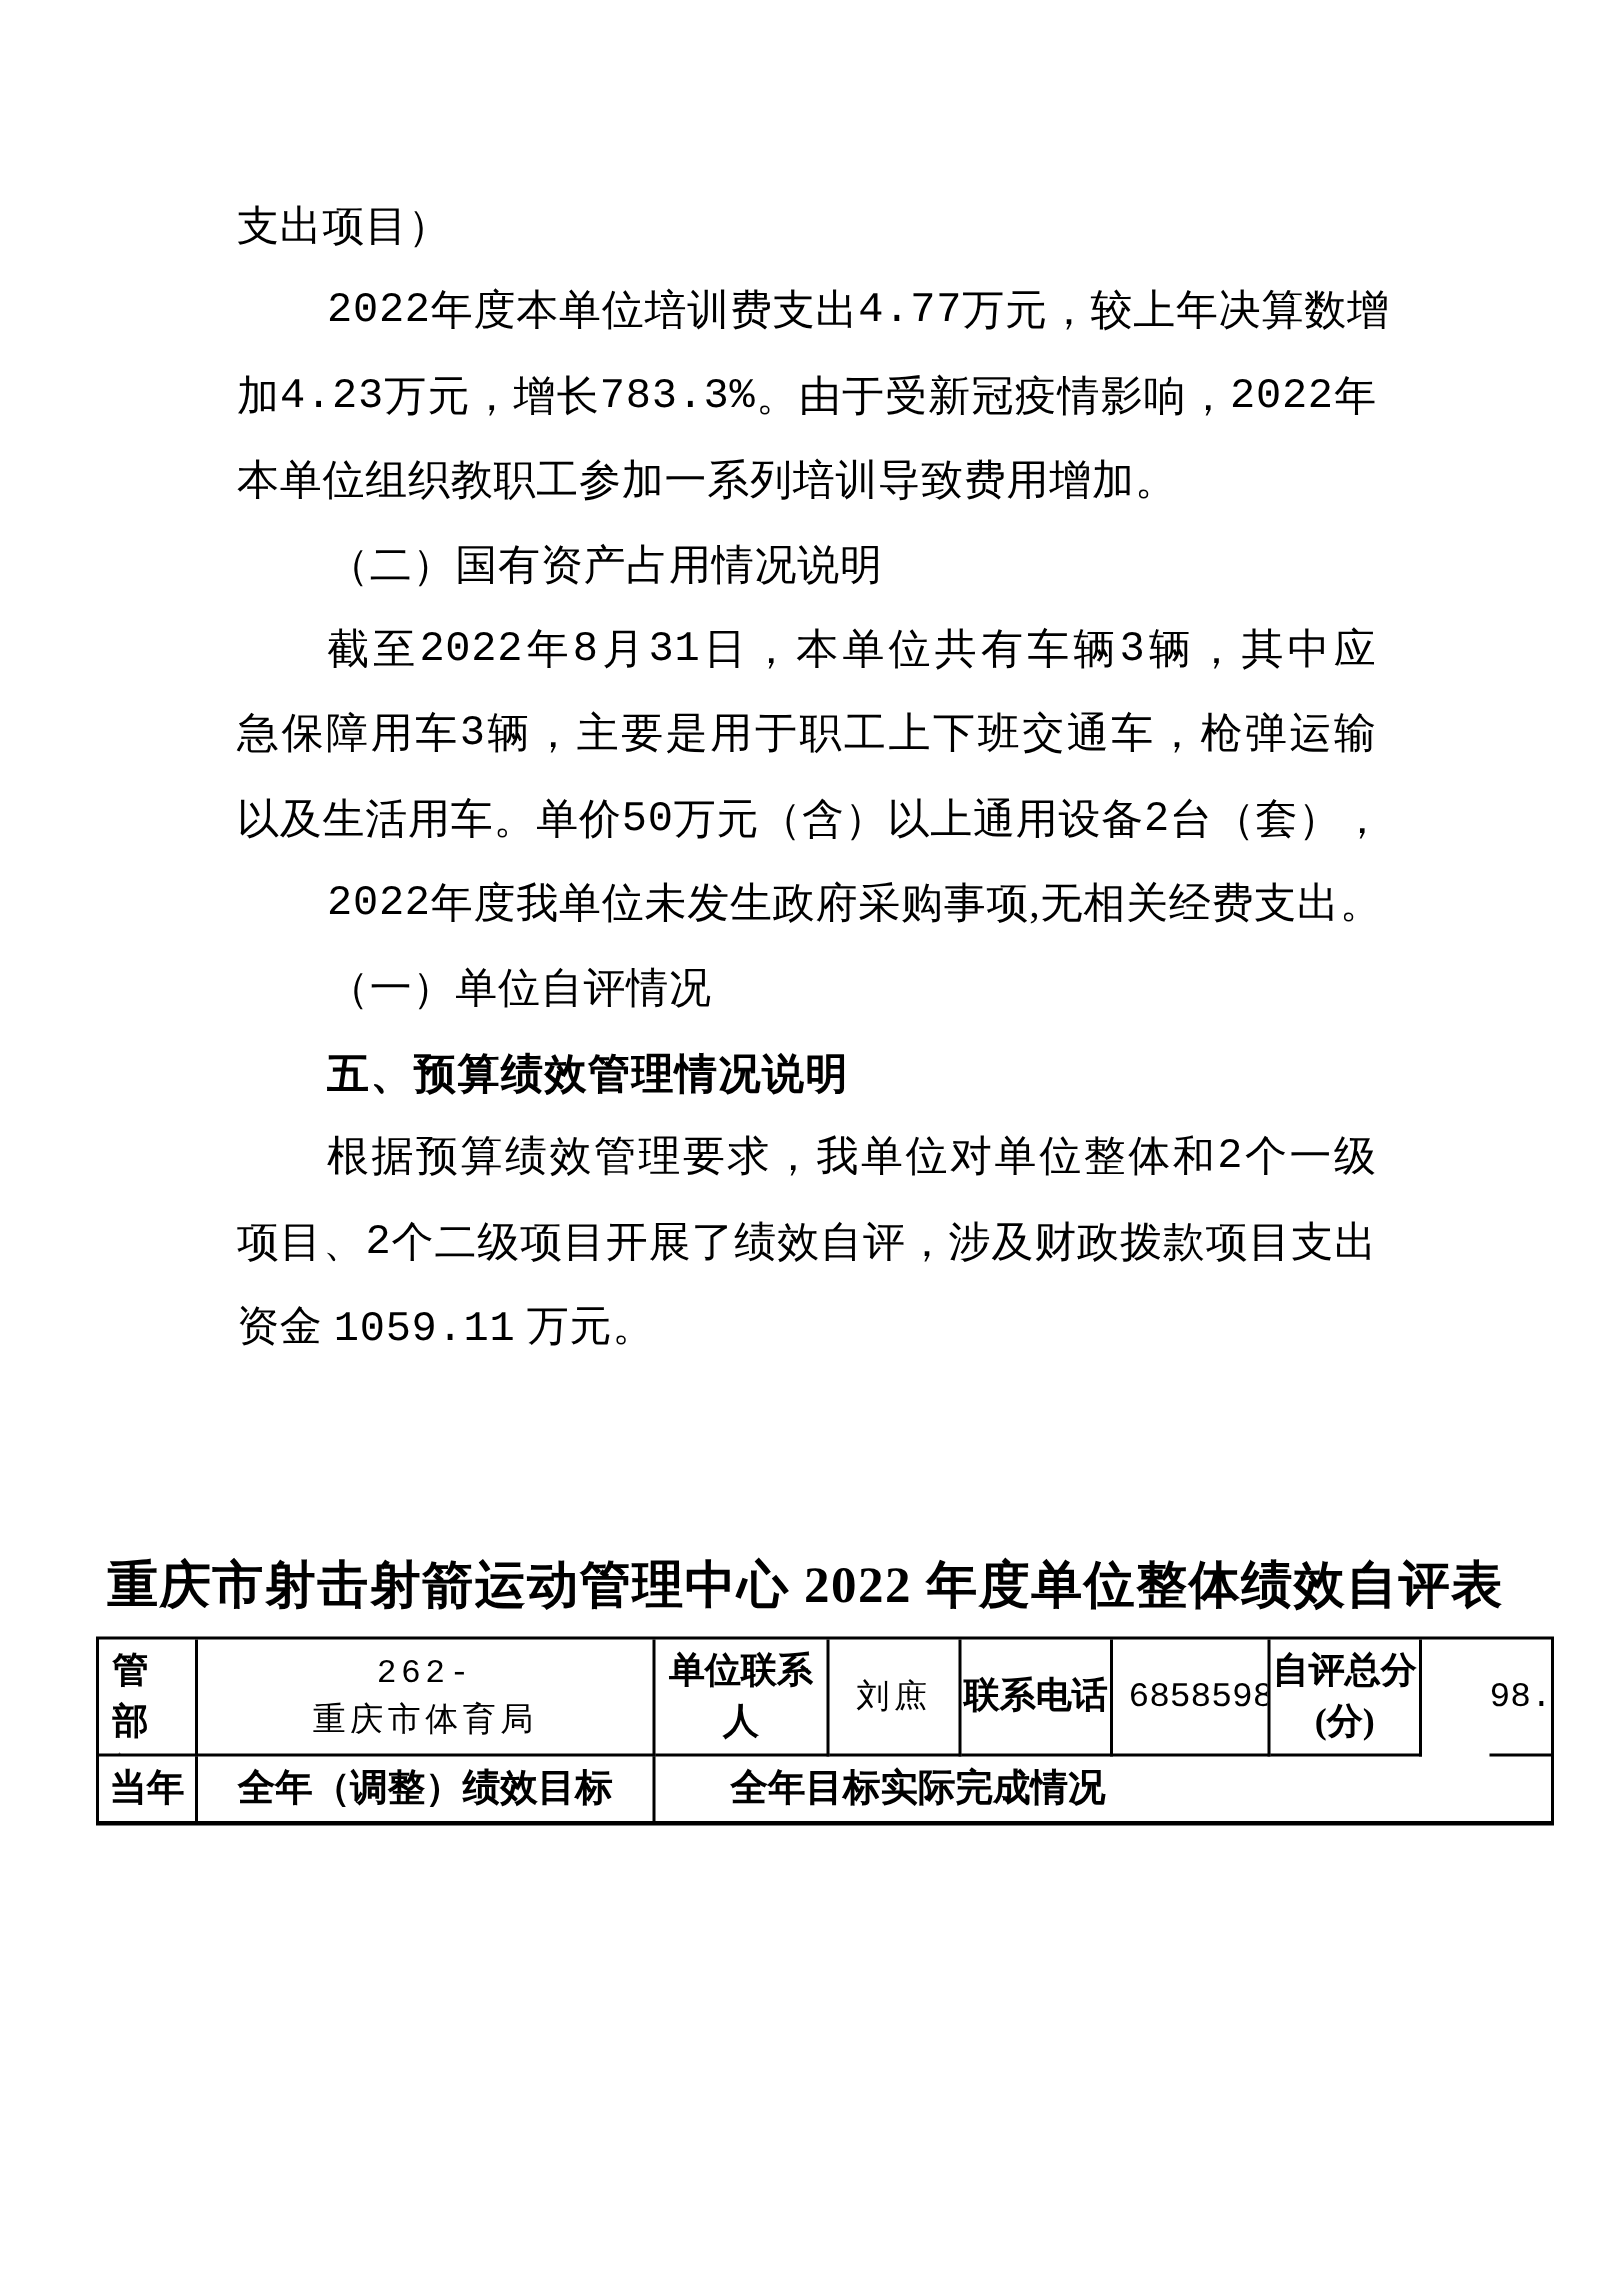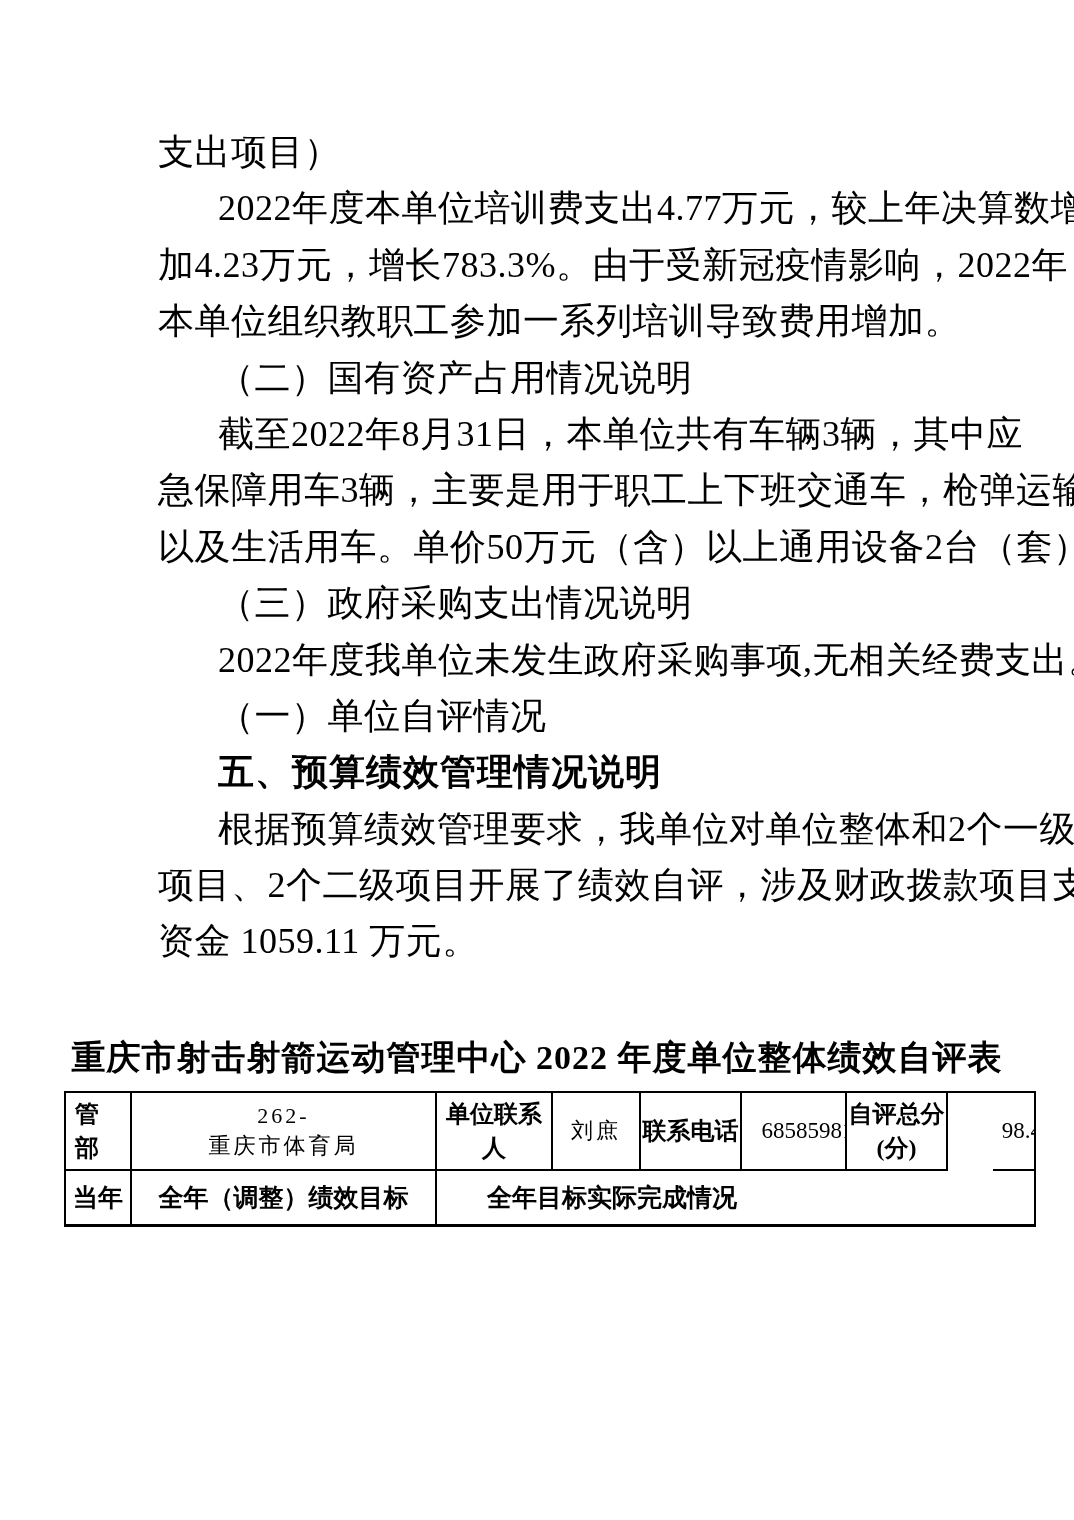--- a/index.html
+++ b/index.html
@@ -12,38 +12,38 @@
     overflow: hidden;
   }
   .body-text {
     position: absolute;
     left: 158px; top: 124px;
     width: 760px;
   }
   .line {
     height: 56.4px;
     line-height: 56.4px;
-    font-size: 36px;
+    font-size: 28px;
     letter-spacing: 0.5px;
     white-space: nowrap;
     overflow: visible;
   }
   .line.indent { padding-left: 60px; }
   .line.stretch {
     display: flex;
     justify-content: space-between;
     white-space: normal;
   }
   .line.stretch span { display: inline-block; }
   .line.bold {
     font-weight: bold;
     font-family: "Liberation Sans", "DejaVu Sans", sans-serif;
     letter-spacing: 1px;
   }
-  .num { font-family: Liberation Serif, serif; }
+  .num { font-family: Liberation Mono, monospace; }
   .doc-title {
     position: absolute;
     top: 1036px; left: 0;
     width: 100%;
     margin: 0;
     text-align: center;
     font-size: 34px;
     font-weight: bold;
     letter-spacing: 1px;
     line-height: 44px;
@@ -57,21 +57,21 @@
     border-bottom-width: 3px;
     background: #fff;
   }
   .trow { display: grid; }
   .trow1 {
     grid-template-columns: 66px 305px 116px 88px 101px 105px 101px 86px;
     height: 78px;
   }
   .trow2 {
     grid-template-columns: 66px 305px 305px 292px;
-    height: 53px;
+    height: 43px;
   }
   .cell {
     display: flex;
     flex-direction: column;
     align-items: center;
     justify-content: center;
     border-right: 2px solid #000;
     box-sizing: border-box;
     overflow: hidden;
     text-align: center;
@@ -232,21 +232,20 @@
       <span>用</span>
       <span>设</span>
       <span>备</span>
       <span class="num">2</span>
       <span>台</span>
       <span>（</span>
       <span>套</span>
       <span>）</span>
       <span>，</span>
     </div>
-    <div class="line indent">（三）政府采购支出情况说明</div>
     <div class="line indent stretch">
       <span class="num">2022</span>
       <span>年</span>
       <span>度</span>
       <span>我</span>
       <span>单</span>
       <span>位</span>
       <span>未</span>
       <span>发</span>
       <span>生</span>

